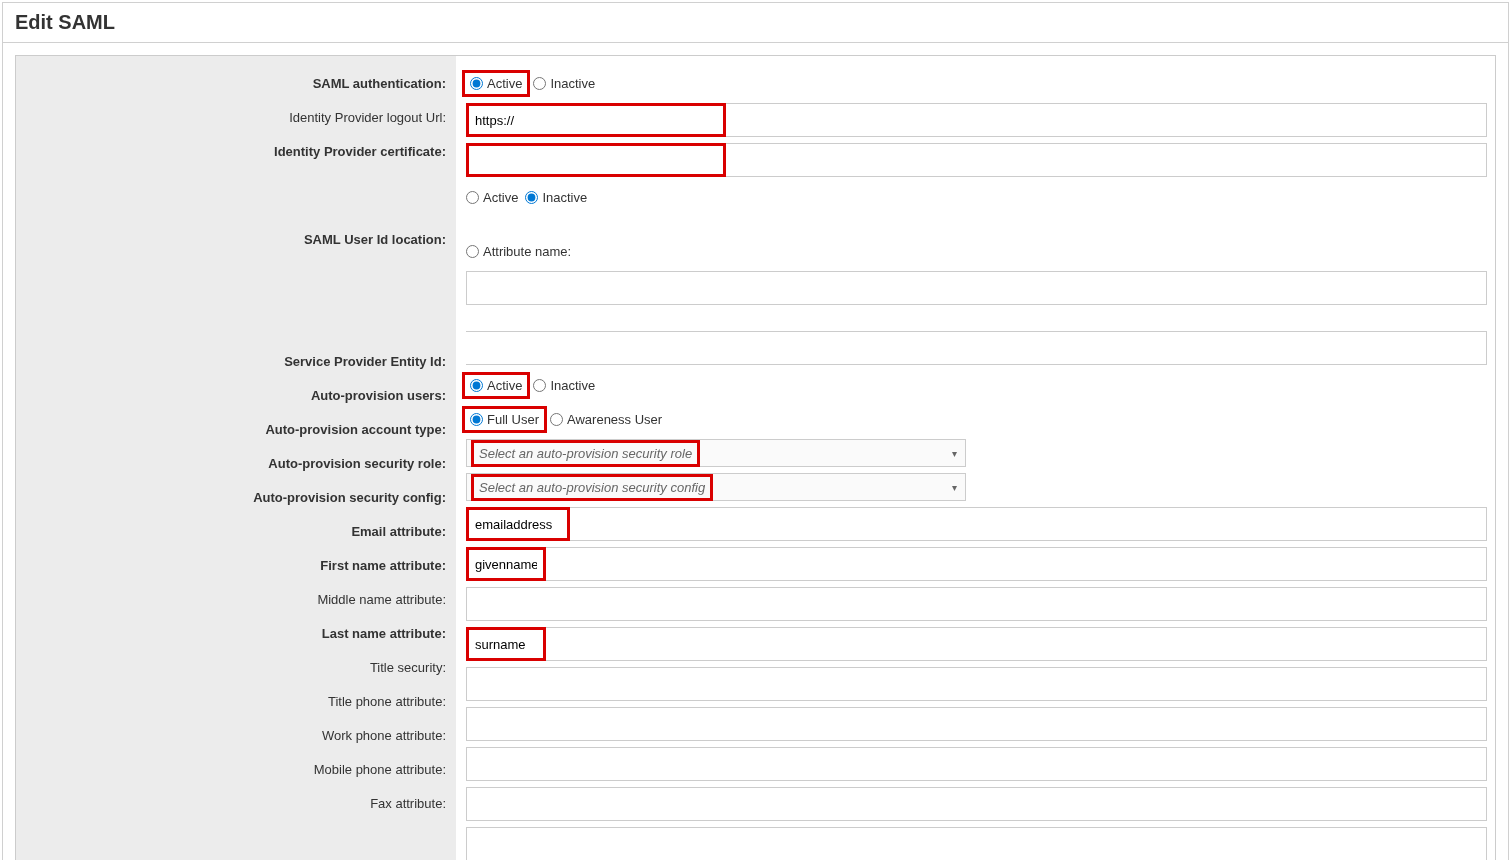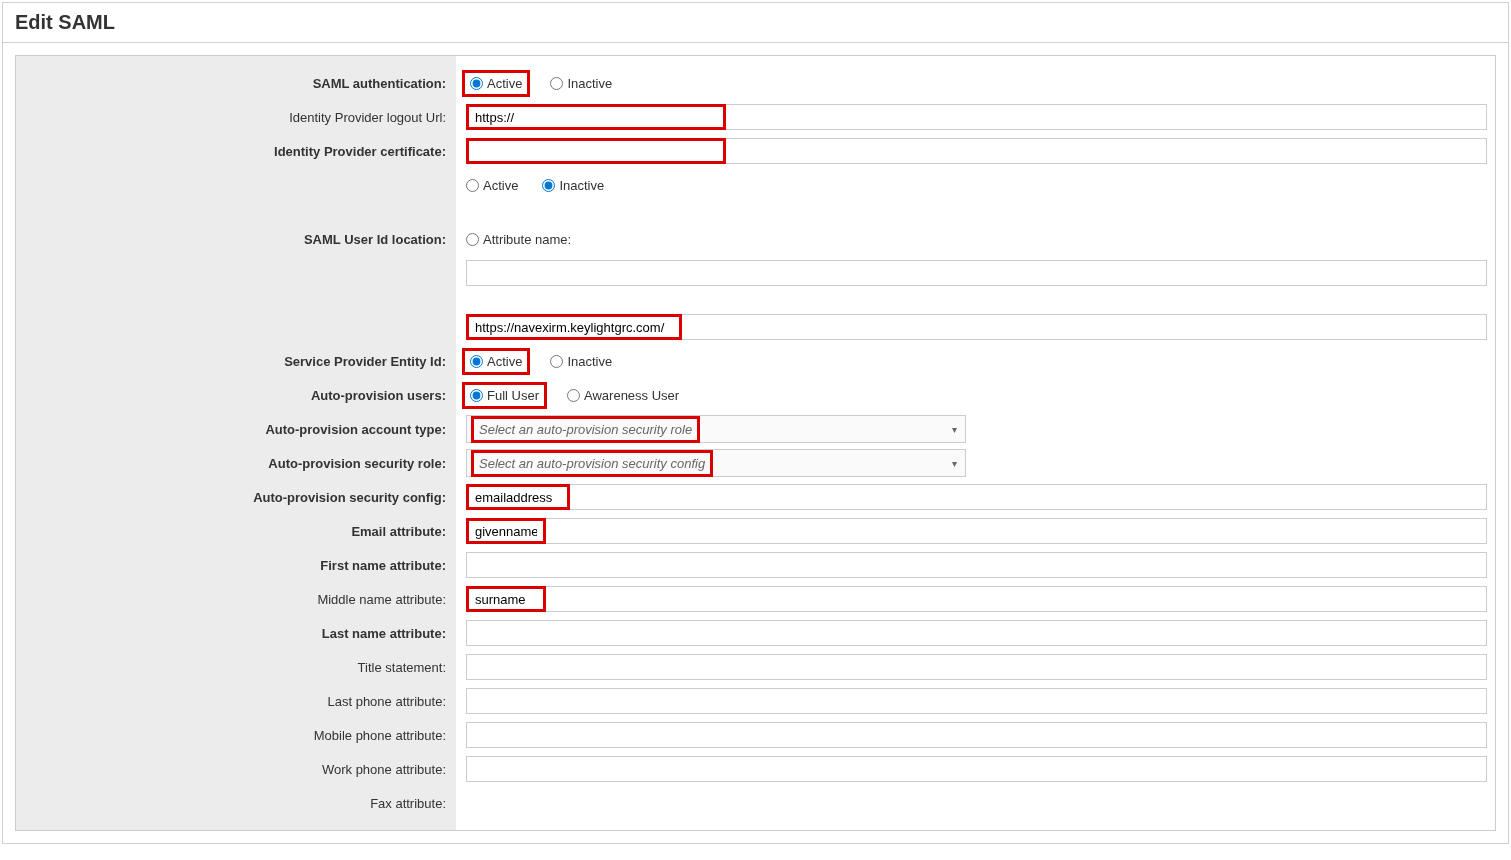--- a/index.html
+++ b/index.html
@@ -6,25 +6,25 @@
 body { font-family: "Segoe UI", Arial, sans-serif; font-size: 13px; color: #333; background: #fff; }
 .page { border: 1px solid #d0d0d0; margin: 2px; }
 .page-title { font-size: 20px; font-weight: 700; padding: 8px 12px; border-bottom: 1px solid #d0d0d0; }
 .content { display: flex; margin: 12px; border: 1px solid #ccc; }
 .label-col { width: 440px; background: #ececec; padding: 10px 0; }
 .field-col { flex: 1; background: #fff; padding: 10px 8px 10px 10px; }
 .row { min-height: 34px; display: flex; align-items: center; }
 .label-col .row { justify-content: flex-end; padding-right: 10px; }
 .label-text { font-size: 13px; text-align: right; }
 .label-bold { font-weight: 700; }
-.field-col .row { justify-content: flex-start; gap: 24px; padding: 3px 0; }
+.field-col .row { justify-content: flex-start; gap: 7px; padding: 3px 0; }
 .radio-wrap { display: inline-flex; align-items: center; gap: 4px; }
 .radio-wrap input[type="radio"] { accent-color: #0078d4; }
 .radio-label { font-size: 13px; }
-input[type="text"] { height: 26px; border: 1px solid #ccc; padding: 0 6px; font-size: 13px; background: #fff; width: 100%; }
+input[type="text"] { height: 34px; border: 1px solid #ccc; padding: 0 6px; font-size: 13px; background: #fff; width: 100%; }
 .input-wrap { flex: 1; display: flex; }
 .input-wrap input[type="text"] { flex: 1; }
 .narrow-input { width: 290px; }
 .select-box { width: 500px; height: 28px; border: 1px solid #ccc; background: #fafafa; display: flex; align-items: center; justify-content: space-between; padding: 0 8px; font-style: italic; color: #666; font-size: 13px; }
 .caret { font-size: 10px; color: #666; font-style: normal; }
 .file-btn { height: 28px; border: 1px solid #999; background: linear-gradient(#fff,#eee); padding: 0 10px; font-size: 12px; cursor: pointer; }
 .hl-red { outline: 3px solid #d90000; outline-offset: -1px; }
 .hl-red-pad { outline: 3px solid #d90000; outline-offset: 1px; display: inline-flex; align-items: center; padding: 2px 4px; }
 .hl-red-input { border: 3px solid #d90000 !important; }
 .spacer-row { height: 20px; }
@@ -75,30 +75,30 @@
       <div class="row">
           <span class="label-text label-bold">First name attribute:</span>
         </div>
       <div class="row">
           <span class="label-text">Middle name attribute:</span>
         </div>
       <div class="row">
           <span class="label-text label-bold">Last name attribute:</span>
         </div>
       <div class="row">
-          <span class="label-text">Title statement:</span>
-        </div>
-      <div class="row">
-          <span class="label-text">Last phone attribute:</span>
+          <span class="label-text">Title security:</span>
+        </div>
+      <div class="row">
+          <span class="label-text">Title phone attribute:</span>
+        </div>
+      <div class="row">
+          <span class="label-text">Work phone attribute:</span>
         </div>
       <div class="row">
           <span class="label-text">Mobile phone attribute:</span>
-        </div>
-      <div class="row">
-          <span class="label-text">Work phone attribute:</span>
         </div>
       <div class="row">
           <span class="label-text">Fax attribute:</span>
         </div>
     </div>
 
     <div class="field-col">
 
       <div class="row">
         <span class="hl-red-pad">
@@ -145,21 +145,20 @@
             <span class="radio-label">Attribute name:</span>
           </span>
       </div>
       <div class="row">
         <input type="text" class="narrow-input" value="" style="">
       </div>
       <div class="spacer-row"></div>
 
       <div class="row">
         <div class="input-wrap">
-            <input type="text" class="hl-red-input" style="max-width: 216px; border-right: 1px solid rgb(204, 204, 204);" value="https://navexirm.keylightgrc.com/">
             <input type="text" style="border-left: none;">
           </div>
       </div>
 
       <div class="row">
         <span class="hl-red-pad">
           <span class="radio-wrap">
               <input type="radio" checked="" style="">
               <span class="radio-label">Active</span>
             </span>

